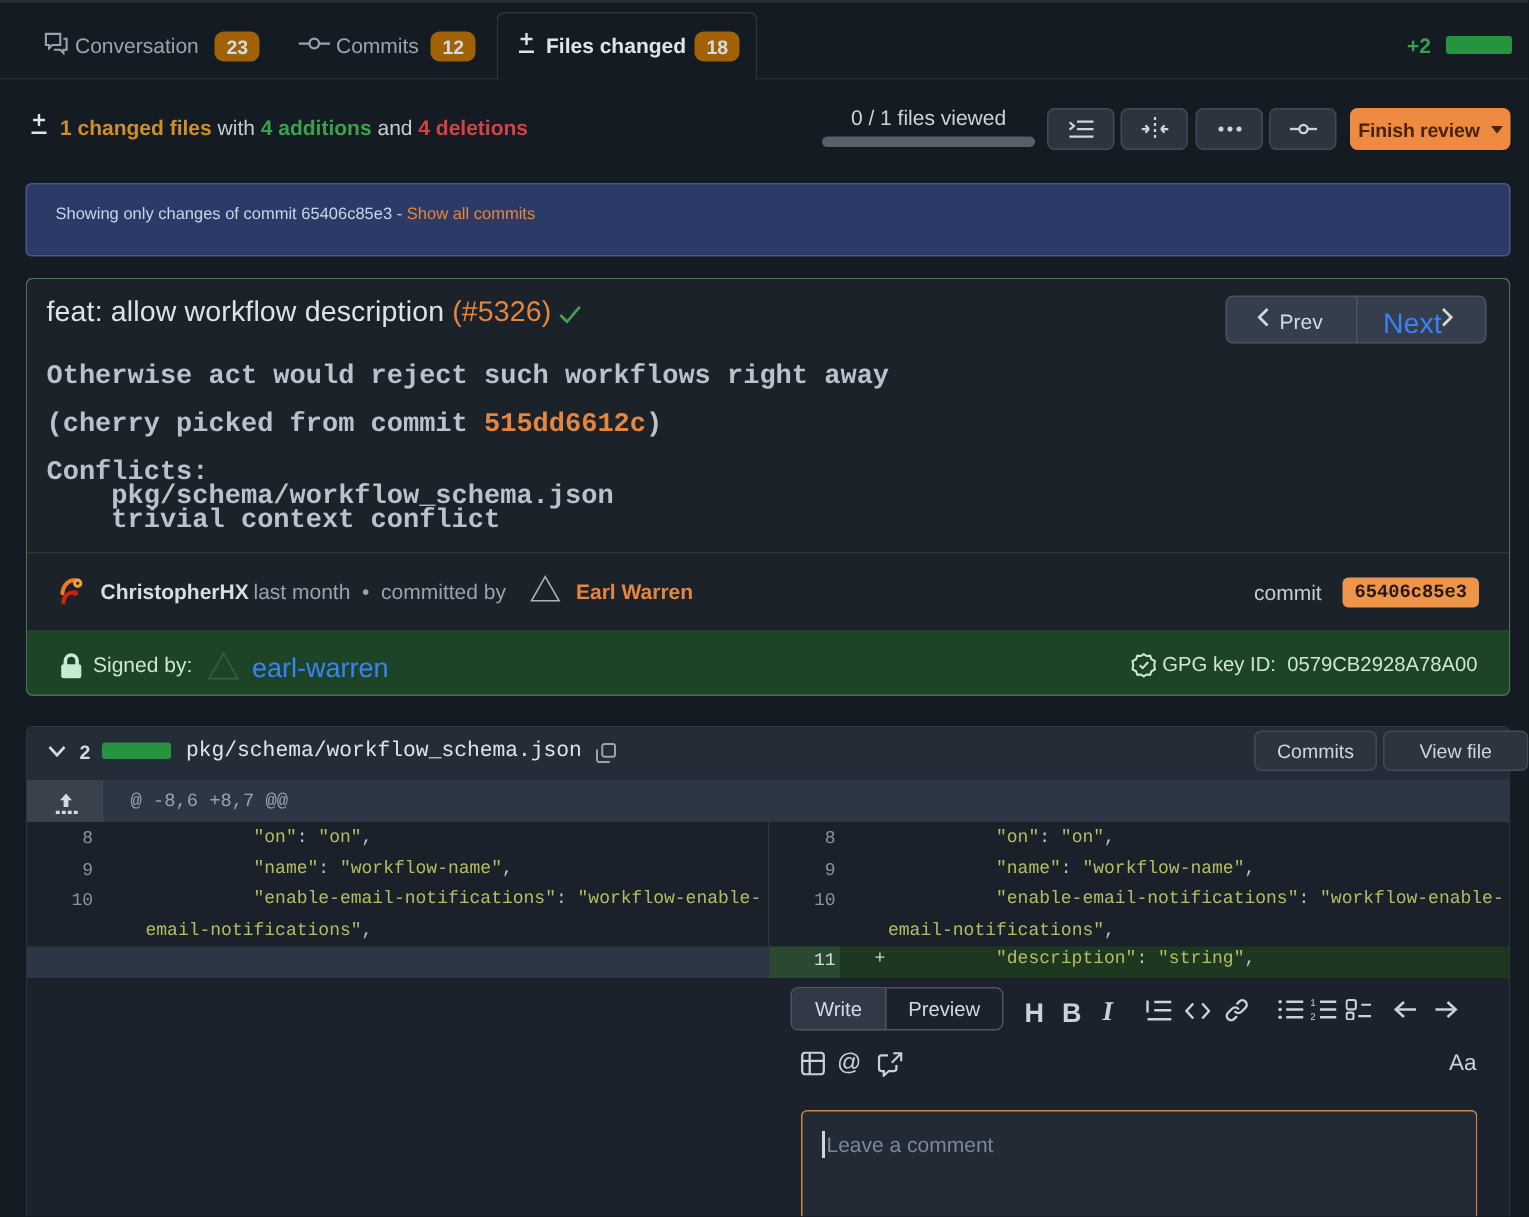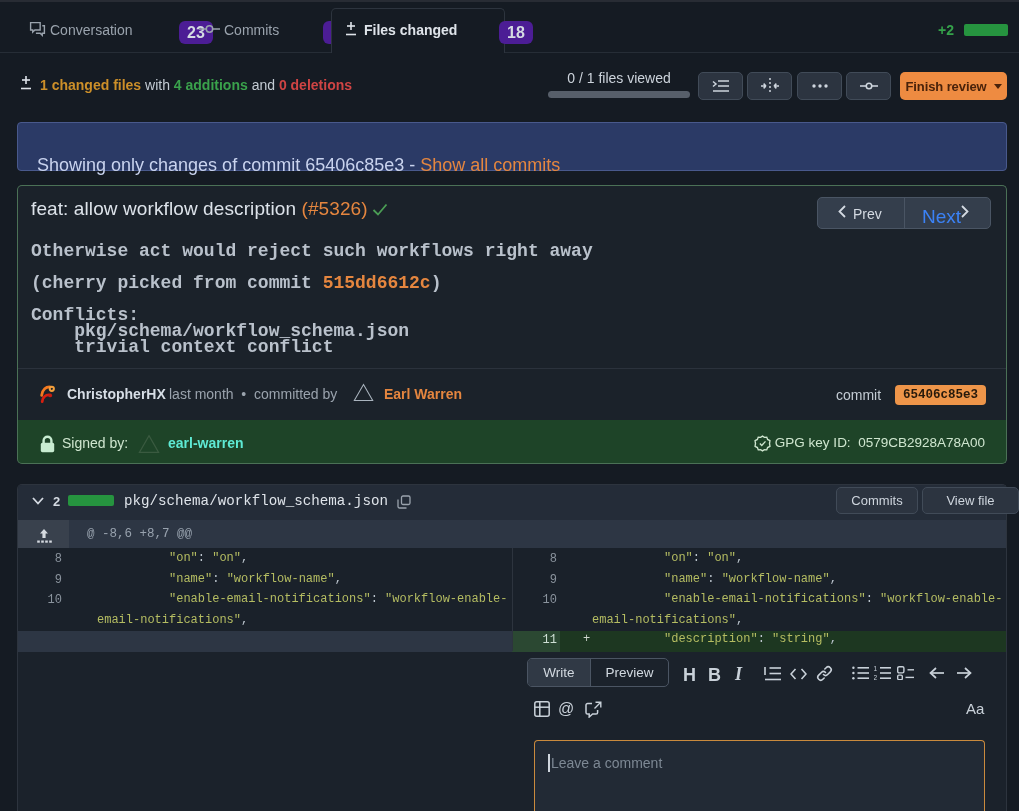--- a/index.html
+++ b/index.html
@@ -1,21 +1,21 @@
 <!DOCTYPE html>
 <html><head>
 <meta charset="utf-8">
 <style>
   * { margin:0; padding:0; box-sizing:border-box; }
   html,body { width:1019px; height:811px; overflow:hidden; }
   body { background:#151b23; font-family:"Liberation Sans", sans-serif; position:relative; }
   .abs { position:absolute; }
   .mono { font-family:"Liberation Mono", monospace; }
   svg { display:block; }
-  .badge { background:#4c1d95; color:#d4dae2; border-radius:6px; font-size:16px; font-weight:bold; padding:2.5px 8px;margin-left:36px; }
+  .badge { background:#a16207; color:#d4dae2; border-radius:6px; font-size:13px; font-weight:bold; padding:2.5px 8px; }
   .tabtxt { color:#9aa3ad; font-size:14px; }
   .iconbtn { position:absolute; width:45px; height:28px; background:#2c3440; border:1px solid #414b58; border-radius:5px; display:flex; align-items:center; justify-content:center; }
   .btn { position:absolute; background:#2c3440; border:1px solid #414b58; border-radius:5px; color:#ced5dd; font-size:13px; display:flex; align-items:center; justify-content:center; }
   .num { position:absolute; font-family:"Liberation Mono", monospace; font-size:12px; color:#8a939d; text-align:right; width:45px; }
   .code { position:absolute; font-family:"Liberation Mono", monospace; font-size:12px; color:#bcc5ce; white-space:pre; }
   .str { color:#b5bd62; }
 </style>
 </head>
 <body>
 
@@ -57,21 +57,21 @@
 <div class="abs" style="left:964px;top:24px;width:44px;height:12px;background:#26943f;border-radius:2px;"></div>
 
 <div class="abs" style="left:20px;top:75px;">
   <svg width="12" height="18" viewBox="0 0 12 18" fill="none" stroke="#dfe4ea" stroke-width="1.6">
     <line x1="6" y1="1" x2="6" y2="9"></line>
     <line x1="2" y1="5" x2="10" y2="5"></line>
     <line x1="1" y1="13.5" x2="11" y2="13.5"></line>
   </svg>
 </div>
 <div class="abs" style="left:40px;top:77px;font-size:14px;color:#c4ccd4;">
-  <span style="color:#cc8f29;font-weight:bold;">1 changed files</span> with <span style="color:#3aa24c;font-weight:bold;">4 additions</span> and <span style="color:#cf4444;font-weight:bold;">0 deletions</span>
+  <span style="color:#cc8f29;font-weight:bold;">1 changed files</span> with <span style="color:#3aa24c;font-weight:bold;">4 additions</span> and <span style="color:#cf4444;font-weight:bold;">4 deletions</span>
 </div>
 <div class="abs" style="left:548px;top:70px;width:142px;text-align:center;color:#ccd3db;font-size:14px;">0 / 1 files viewed</div>
 <div class="abs" style="left:548px;top:91px;width:142px;height:7px;background:#575f6a;border-radius:4px;"></div>
 
 <div class="iconbtn" style="left:698px;top:72px;">
   <svg width="18" height="14" viewBox="0 0 18 14" fill="none" stroke="#ced5dd" stroke-width="1.5">
     <path d="M1 2.5l3 2.5-3 2.5"></path>
     <line x1="6" y1="2" x2="17" y2="2"></line>
     <line x1="6" y1="7" x2="17" y2="7"></line>
     <line x1="1" y1="12" x2="17" y2="12"></line>
@@ -99,21 +99,21 @@
   </svg>
 </div>
 <div class="abs" style="left:900px;top:72px;width:107px;height:28px;background:#ee8b41;border-radius:5px;display:flex;align-items:center;justify-content:center;gap:7px;">
   <span style="color:#49220a;font-size:13px;font-weight:bold;letter-spacing:-0.1px;">Finish review</span>
   <svg width="8" height="5" viewBox="0 0 8 5" fill="#49220a">
       <path d="M0 0h8L4 5z"></path>
     </svg>
 </div>
 
 <div class="abs" style="left:17px;top:122px;width:990px;height:49px;background:#2b3a66;border:1px solid #49598c;border-radius:4px;"></div>
-<div class="abs" style="left:37px;top:155px;font-size:18px;color:#c9d3ee;">Showing only changes of commit 65406c85e3 - <a style="color:#e5863f;text-decoration:none;">Show all commits</a></div>
+<div class="abs" style="left:37px;top:137px;font-size:11px;color:#c9d3ee;">Showing only changes of commit 65406c85e3 - <a style="color:#e5863f;text-decoration:none;">Show all commits</a></div>
 
 <div class="abs" style="left:17px;top:185px;width:990px;height:235px;background:#1b222a;border:1px solid #4b7156;border-radius:5px 5px 0 0;border-bottom:none;"></div>
 <div class="abs" style="left:31px;top:198px;font-size:19px;font-weight:normal;color:#dde3ea;letter-spacing:0.1px;">feat: allow workflow description <span style="color:#e5863f;">(#5326)</span></div>
 <div class="abs" style="left:372px;top:203px;">
     <svg width="16" height="13" viewBox="0 0 16 13" fill="none" stroke="#4b9e55" stroke-width="1.8">
       <path d="M1.5 7l4.5 4.5L14.5 1.5"></path>
     </svg>
   </div>
 
 <div class="abs" style="left:817px;top:197px;width:174px;height:32px;border:1px solid #4a5564;border-radius:5px;background:#343e4c;"></div>
@@ -165,21 +165,21 @@
     <path d="M3.6 9V5.6a3.9 3.9 0 017.8 0V9" stroke="#c8ecd1" stroke-width="2.4"></path>
     <rect x="0.8" y="7.8" width="13.4" height="9.4" rx="1.6" fill="#c8ecd1"></rect>
   </svg>
 </div>
 <div class="abs" style="left:62px;top:435px;font-size:14px;color:#cfe6cf;">Signed by:</div>
 <div class="abs" style="left:137px;top:432px;width:24px;height:24px;">
   <svg width="24" height="24" viewBox="0 0 20 20" fill="none" stroke="#3a5a40" stroke-width="1">
     <path d="M10 3L18 17H2z"></path>
   </svg>
 </div>
-<div class="abs" style="left:168px;top:435px;font-size:14px;font-weight:bold;color:#5eead4;">earl-warren</div>
+<div class="abs" style="left:168px;top:435px;font-size:18px;font-weight:normal;color:#3b82f6;">earl-warren</div>
 <div class="abs" style="left:754px;top:435px;">
   <svg width="17" height="17" viewBox="0 0 16 16" fill="none" stroke="#cfe6cf" stroke-width="1.3">
     <path d="M8 1l1.8 1.2L12 2l.8 2.2L15 5.4 14.6 8l.4 2.6-2.2 1.2L12 14l-2.2-.2L8 15l-1.8-1.2L4 14l-.8-2.2L1 10.6 1.4 8 1 5.4l2.2-1.2L4 2l2.2.2z"></path>
     <path d="M5.5 8l1.8 1.8L10.8 6"></path>
   </svg>
 </div>
 <div class="abs" style="right:34px;top:435px;font-size:13.5px;color:#cfe6cf;">GPG key ID: &nbsp;0579CB2928A78A00</div>
 
 <div class="abs" style="left:17px;top:484px;width:990px;height:327px;border:1px solid #2d343e;border-bottom:none;border-radius:5px 5px 0 0;background:#1a212a;"></div>
 

